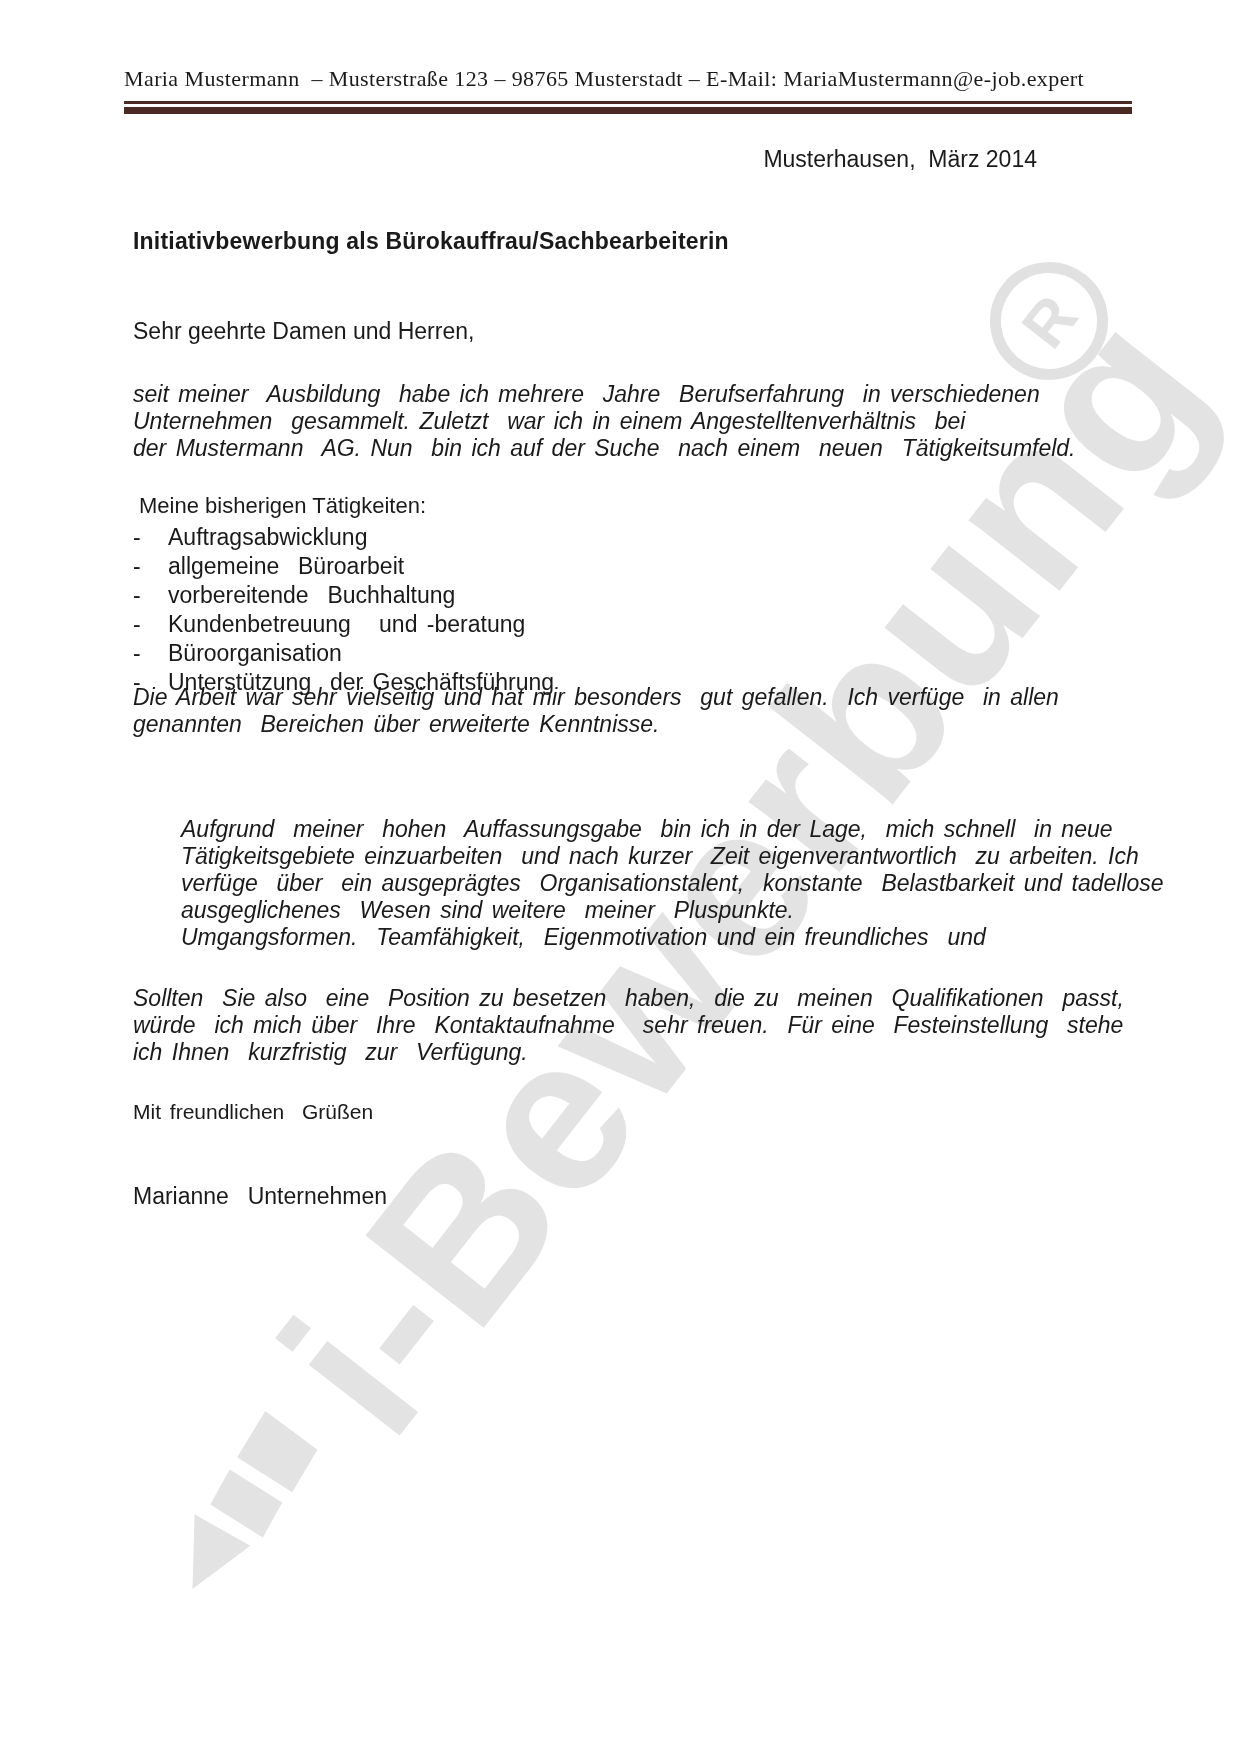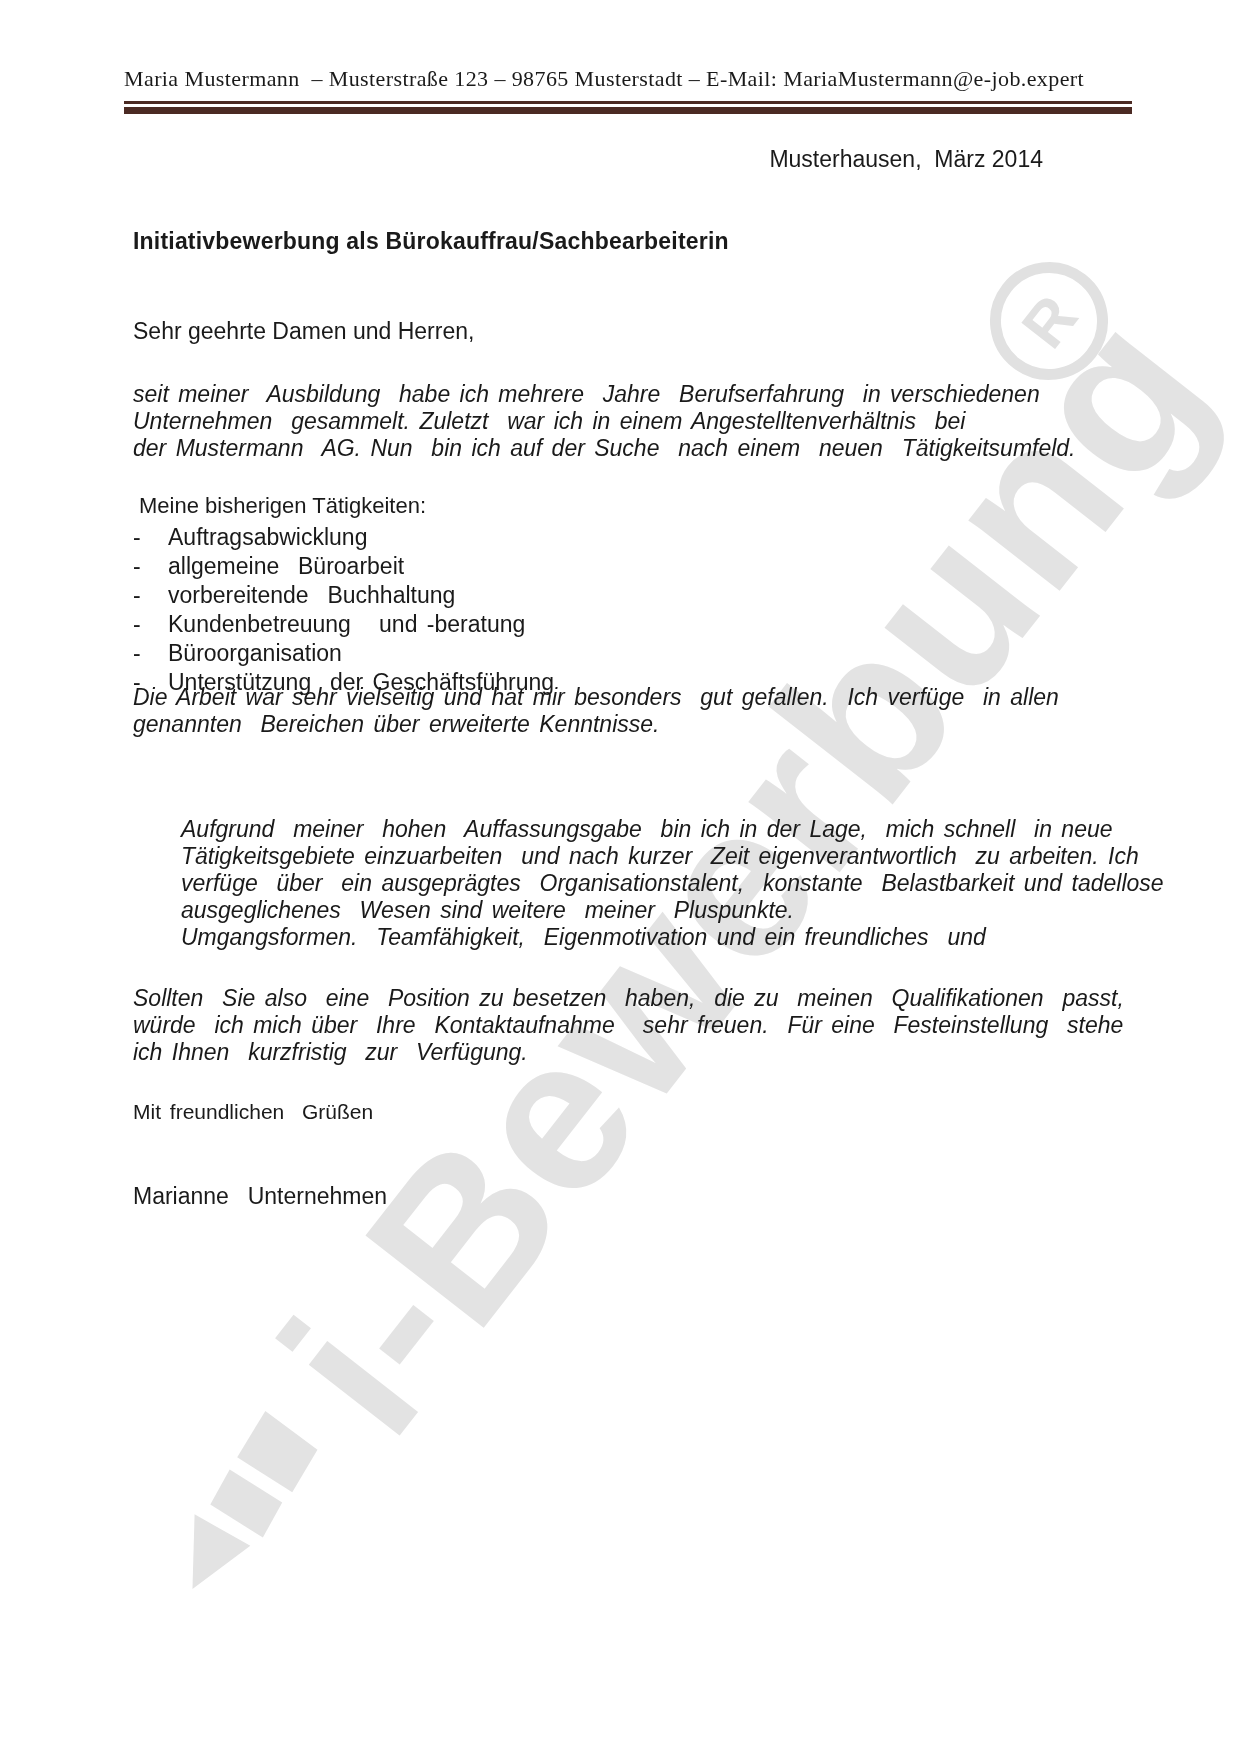--- a/index.html
+++ b/index.html
@@ -45,21 +45,21 @@
     font-size:22px;letter-spacing:0.4px;
     white-space:pre;
     z-index:1;
   }
   .header-rule{position:absolute;left:124px;top:101px;width:1008px;z-index:1;}
   .header-rule .thin{height:3px;}
   .header-rule .gap{height:3px;background:#ffffff;}
   .header-rule .thick{height:7px;}
   
   .dateline{
-    position:absolute;right:198px;top:146px;
+    position:absolute;right:204px;top:146px;
     font-size:23px;white-space:pre;z-index:1;
   }
   .subject{
     position:absolute;left:133px;top:228px;
     font-size:23px;font-weight:bold;letter-spacing:0.2px;
     z-index:1;white-space:pre;
   }
   .salutation{
     position:absolute;left:133px;top:318px;
     font-size:23px;z-index:1;white-space:pre;

